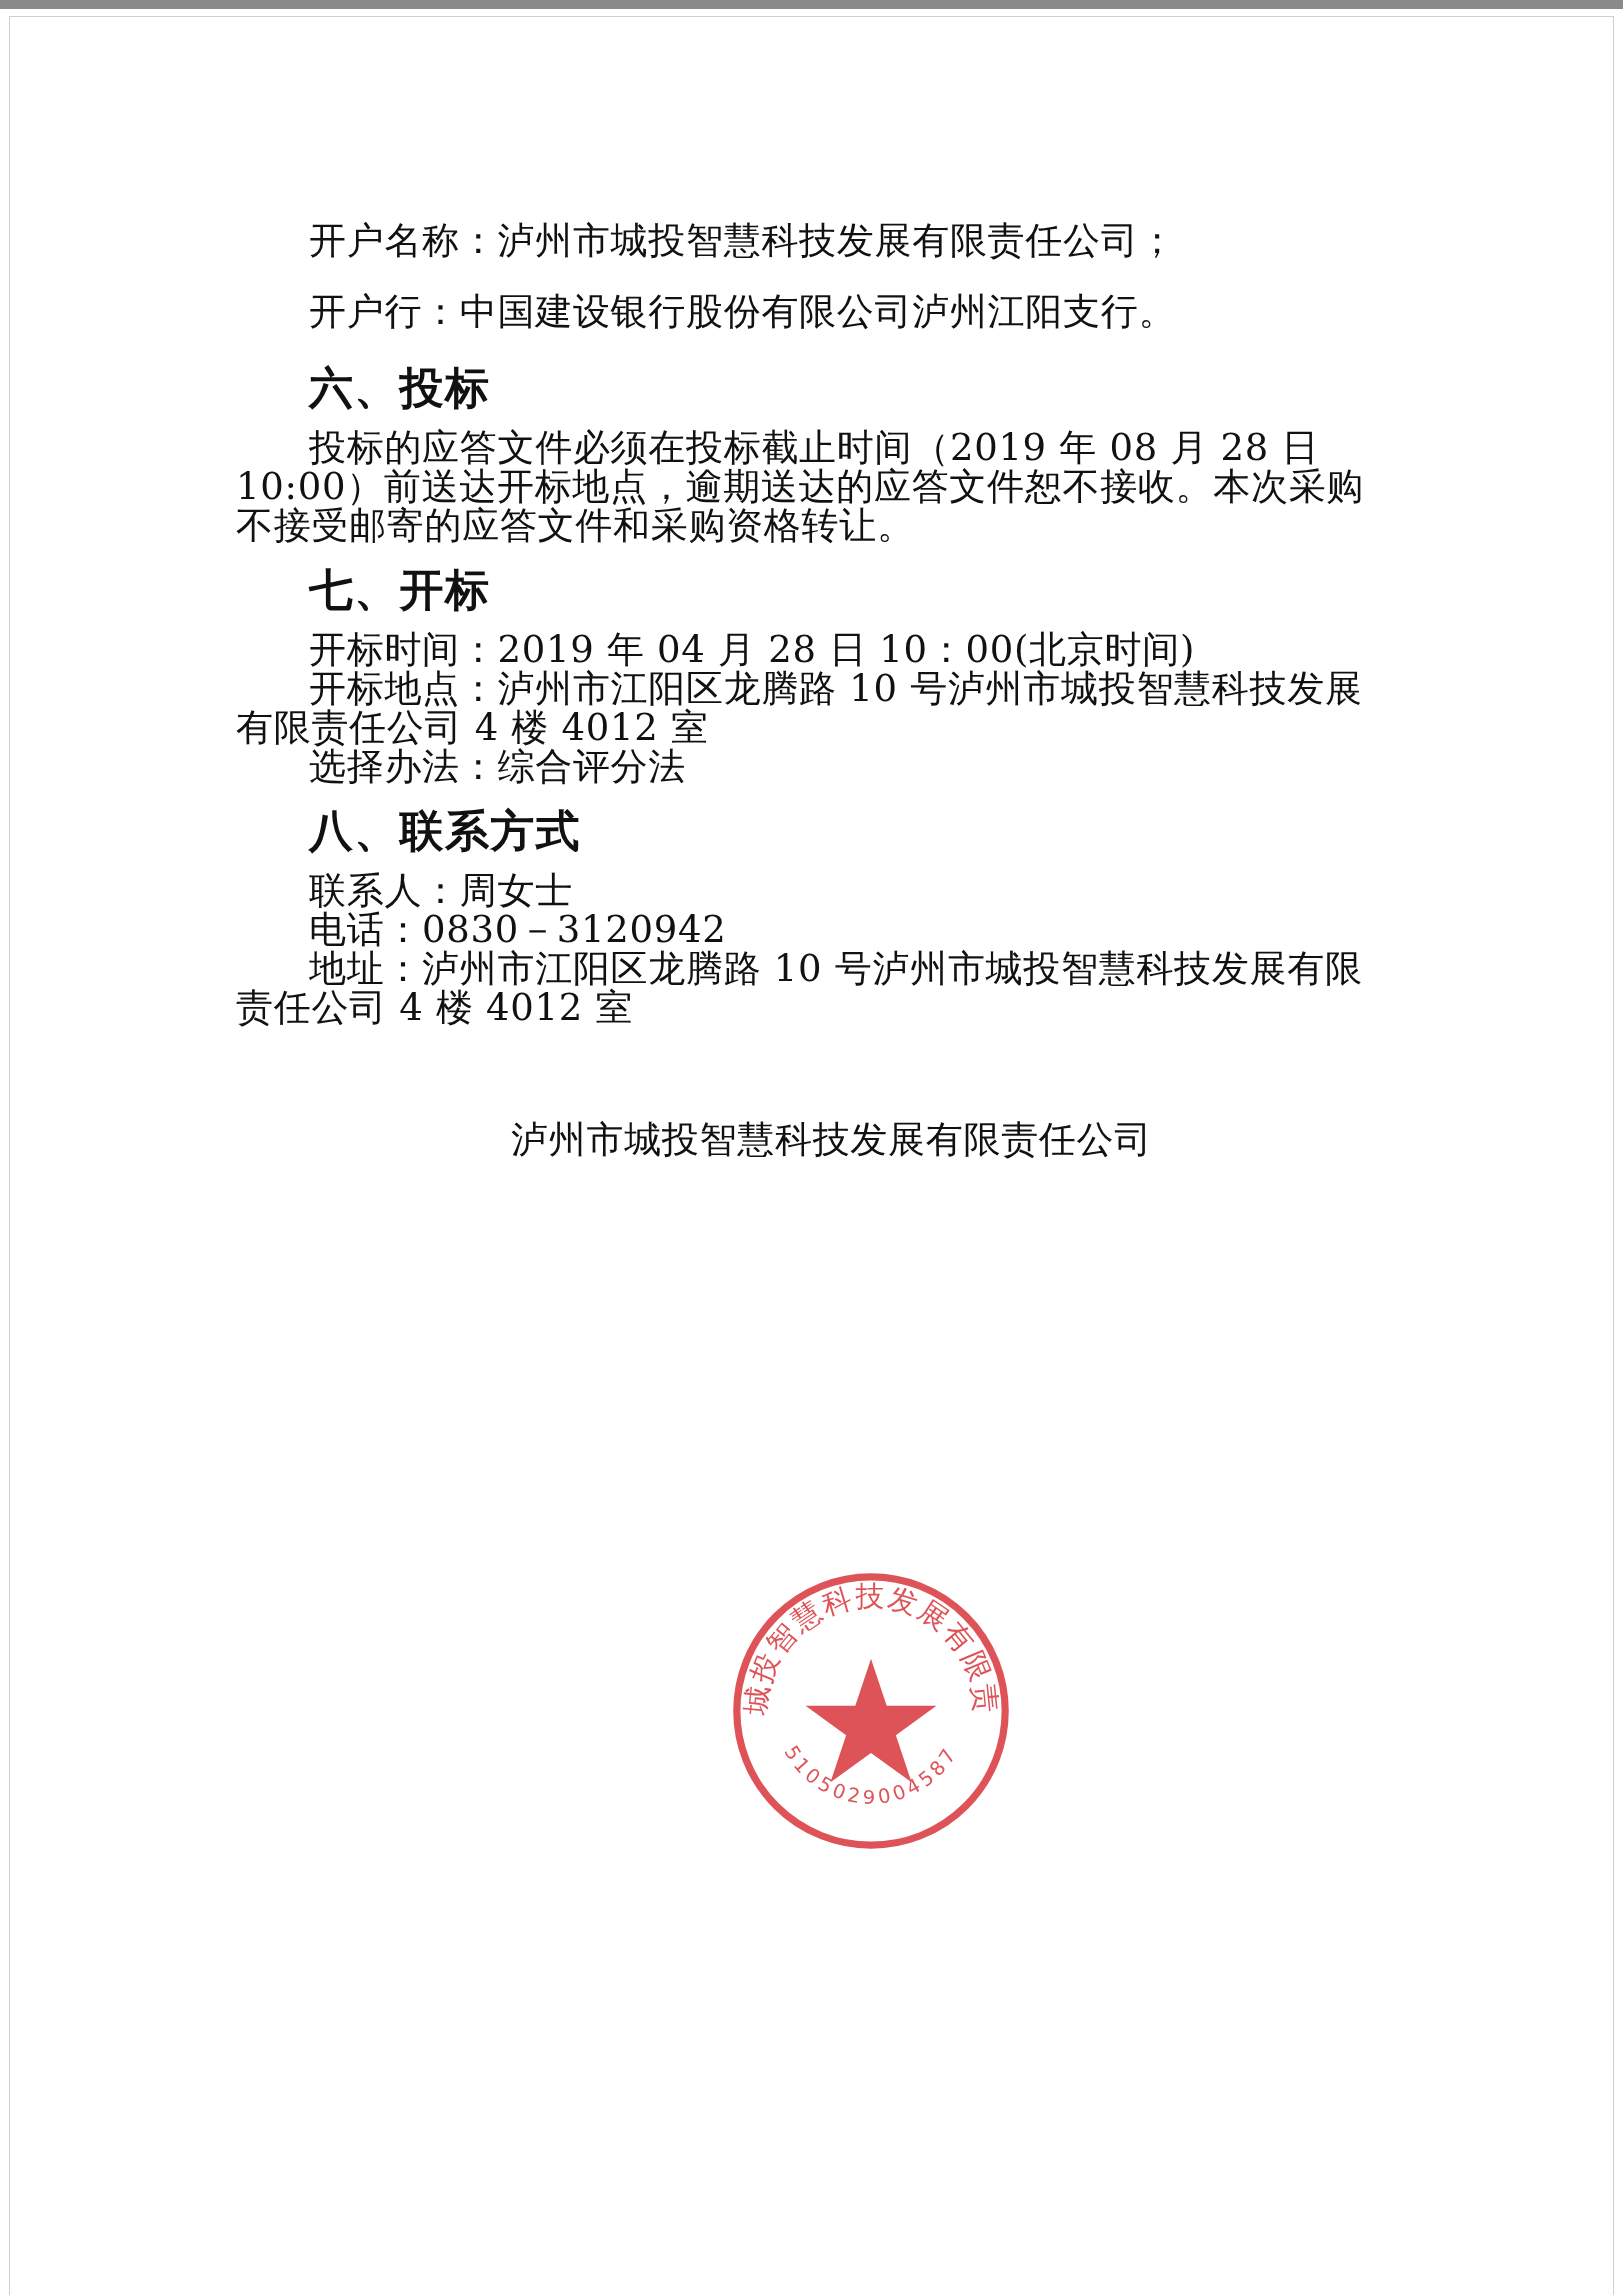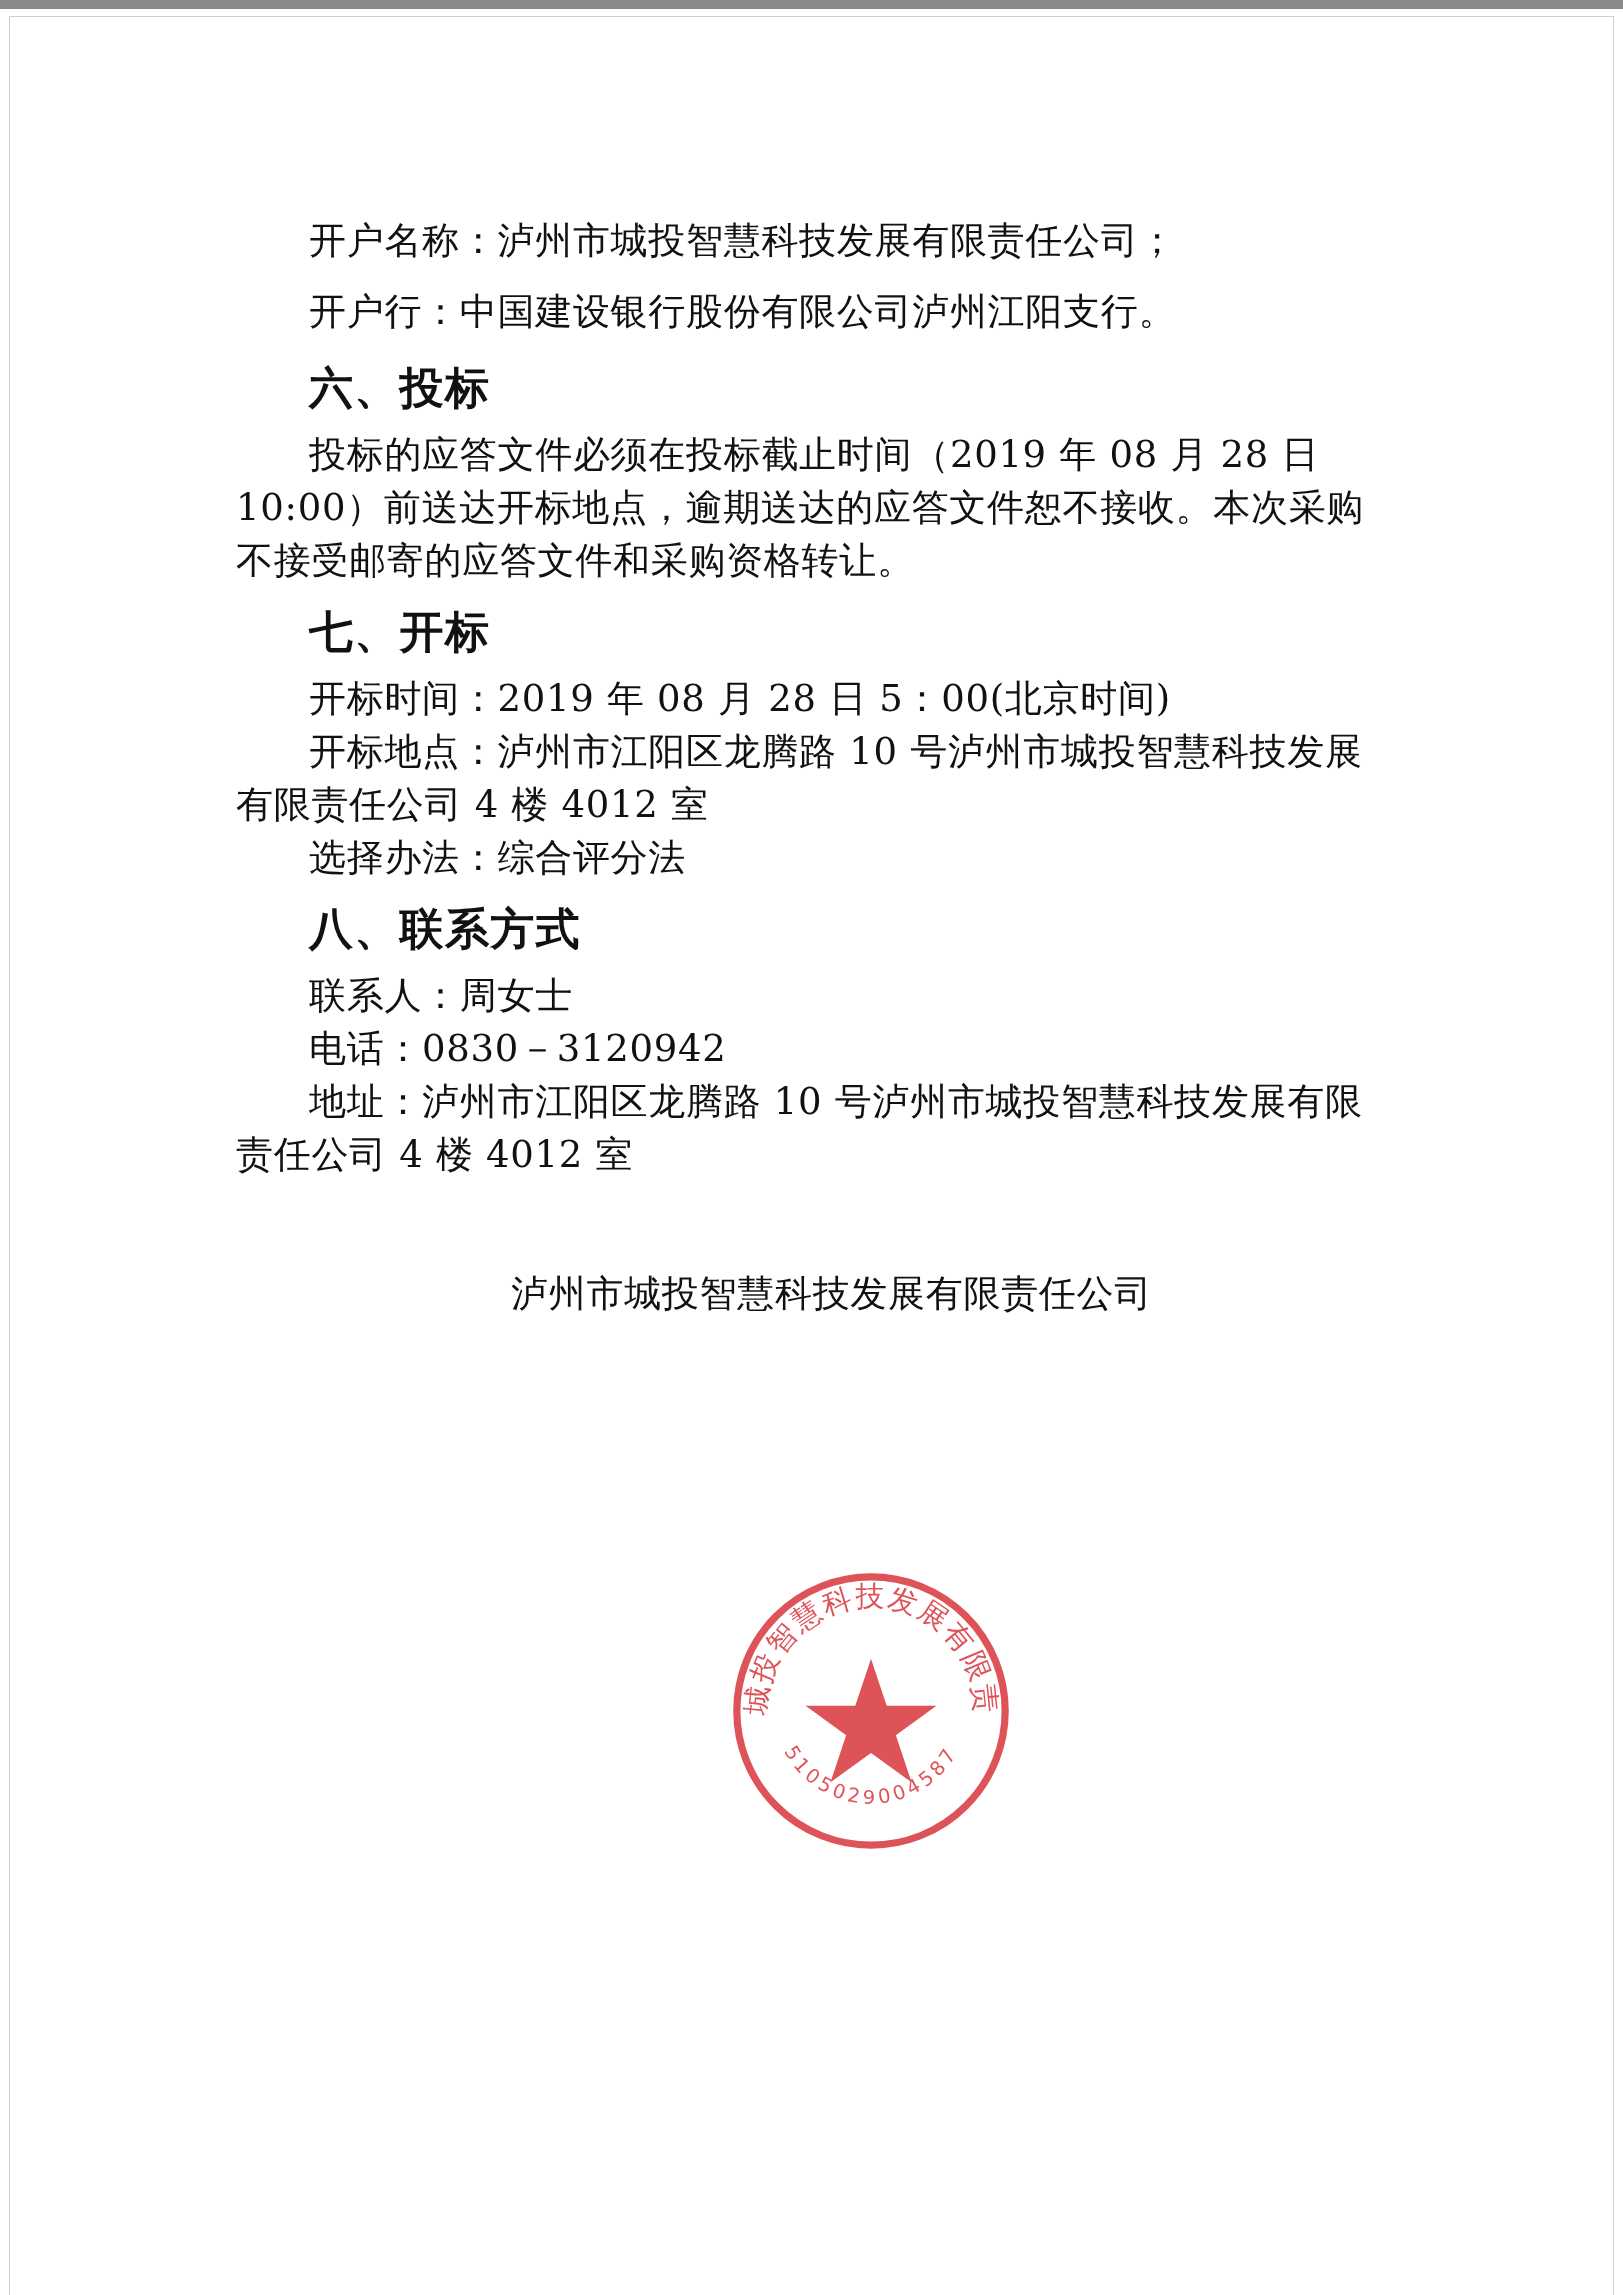--- a/index.html
+++ b/index.html
@@ -49,21 +49,21 @@
     font-weight: bold;
     line-height: 81px;
     text-indent: 73px;
     letter-spacing: 1.3px;
   }
   .block {
     margin-bottom: 3.9px;
   }
   .para {
     font-size: 37px;
-    line-height: 53px;
+    line-height: 39px;
     text-indent: 73px;
     letter-spacing: 0.7px;
   }
   .sign {
     margin-top: 79px;
     text-align: center;
     position: relative;
   }
   .sign .sign-line {
     font-size: 37px;
@@ -101,21 +101,21 @@
     <div class="line indent">开户名称：泸州市城投智慧科技发展有限责任公司；</div>
     <div class="line indent">开户行：中国建设银行股份有限公司泸州江阳支行。</div>
 
     <div class="block">
       <div class="heading">六、投标</div>
       <div class="para">投标的应答文件必须在投标截止时间（2019 年 08 月 28 日 10:00）前送达开标地点，逾期送达的应答文件恕不接收。本次采购不接受邮寄的应答文件和采购资格转让。</div>
     </div>
 
     <div class="block">
       <div class="heading">七、开标</div>
-      <div class="para">开标时间：2019 年 08 月 28  日 5：00(北京时间)</div>
+      <div class="para">开标时间：2019 年 04 月 28  日 10：00(北京时间)</div>
       <div class="para">开标地点：泸州市江阳区龙腾路 10 号泸州市城投智慧科技发展有限责任公司 4 楼 4012 室</div>
       <div class="para">选择办法：综合评分法</div>
     </div>
 
     <div class="block">
       <div class="heading">八、联系方式</div>
       <div class="para">联系人：周女士</div>
       <div class="para">电话：0830－3120942</div>
       <div class="para">地址：泸州市江阳区龙腾路 10 号泸州市城投智慧科技发展有限责任公司 4 楼 4012 室</div>
     </div>

